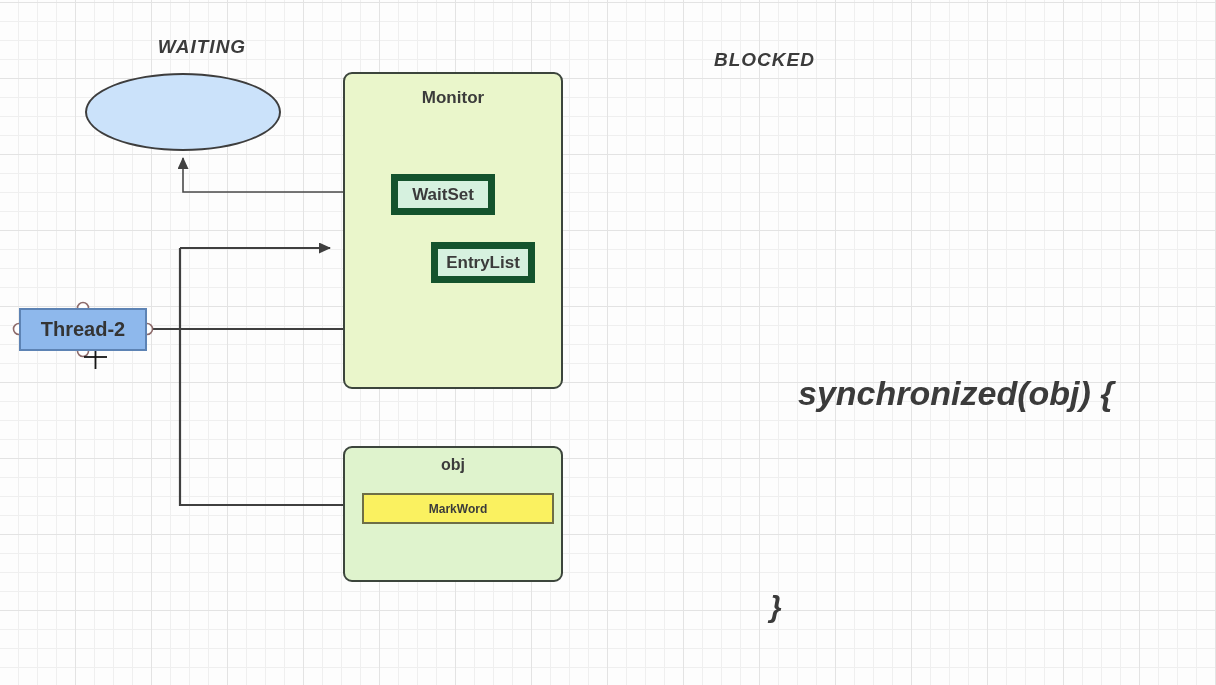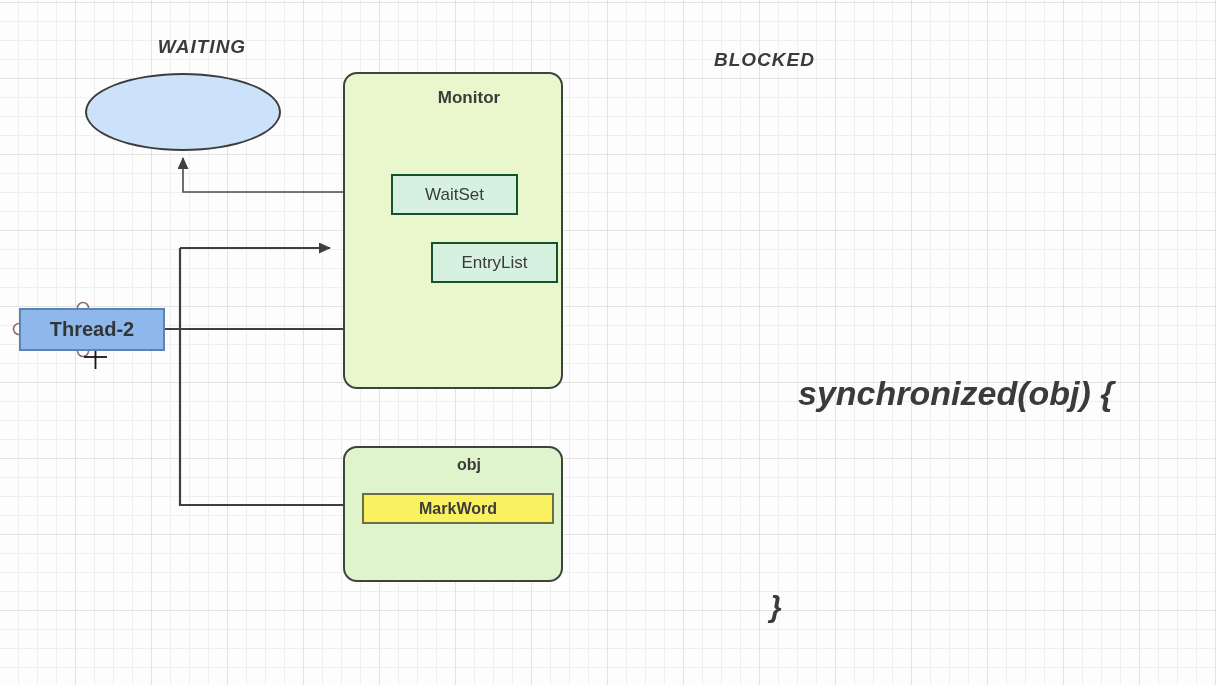--- a/index.html
+++ b/index.html
@@ -26,47 +26,47 @@
   .ellipse{
     left:85px;top:73px;width:196px;height:78px;
     background:#cbe2fa;border:2px solid #3d3d3d;border-radius:50%;
     box-sizing:border-box;
   }
   .free-label{font-style:italic;font-size:19px;letter-spacing:1px;}
   .lbl-waiting{left:142px;top:36px;width:120px;text-align:center;}
   .lbl-blocked{left:714px;top:49px;width:110px;}
 
   .container-box{
-    border:2px solid #3c453c;border-radius:14px;box-sizing:border-box;padding-left:16px;
+    border:2px solid #3c453c;border-radius:9px;box-sizing:border-box;
   }
   .monitor-box{left:343px;top:72px;width:220px;height:317px;background:#eaf6cb;}
   .obj-box{left:343px;top:446px;width:220px;height:136px;background:#dff3cd;}
   .box-title{width:100%;text-align:center;font-size:17px;}
   .monitor-title{top:14px;}
   .obj-title{top:8px;font-size:16px;}
 
   .inner-box{
-    left:46px;width:127px;height:41px;
-    background:#d6f1df;border:2px solid #14532d;box-sizing:border-box;
+    left:46px;width:104px;height:41px;
+    background:#d6f1df;border:7px solid #14532d;box-sizing:border-box;
     display:flex;align-items:center;justify-content:center;
-    font-size:17px;font-weight:normal;color:#3b3b3b;
+    font-size:17px;font-weight:bold;color:#3b3b3b;
   }
   .inner-waitset{top:100px;}
   .inner-entrylist{top:168px;margin-left:40px;}
   .inner-owner{top:236px;}
 
   .markword-box{
     left:17px;top:45px;width:192px;height:31px;
     background:#faf160;border:2px solid #6e6e46;box-sizing:border-box;
     display:flex;align-items:center;justify-content:center;
-    font-size:16px;font-weight:bold;color:#3b3b3b;
+    font-size:12px;font-weight:bold;color:#3b3b3b;
   }
 
   .thread-box{
-    left:19px;top:308px;width:146px;height:43px;
+    left:19px;top:308px;width:128px;height:43px;
     background:#8eb8ec;border:2px solid #5d83b4;box-sizing:border-box;
     display:flex;align-items:center;justify-content:center;
     font-size:20px;font-weight:bold;color:#343434;
   }
 
   
   .code-line{font-style:italic;font-weight:bold;color:#3b3b3b;}
   .code-1{left:774px;top:374px;font-size:34px;margin-left:24px;}
   .code-2{left:826px;top:486px;font-size:27px;}
   .code-3{left:770px;top:590px;font-size:30px;}

